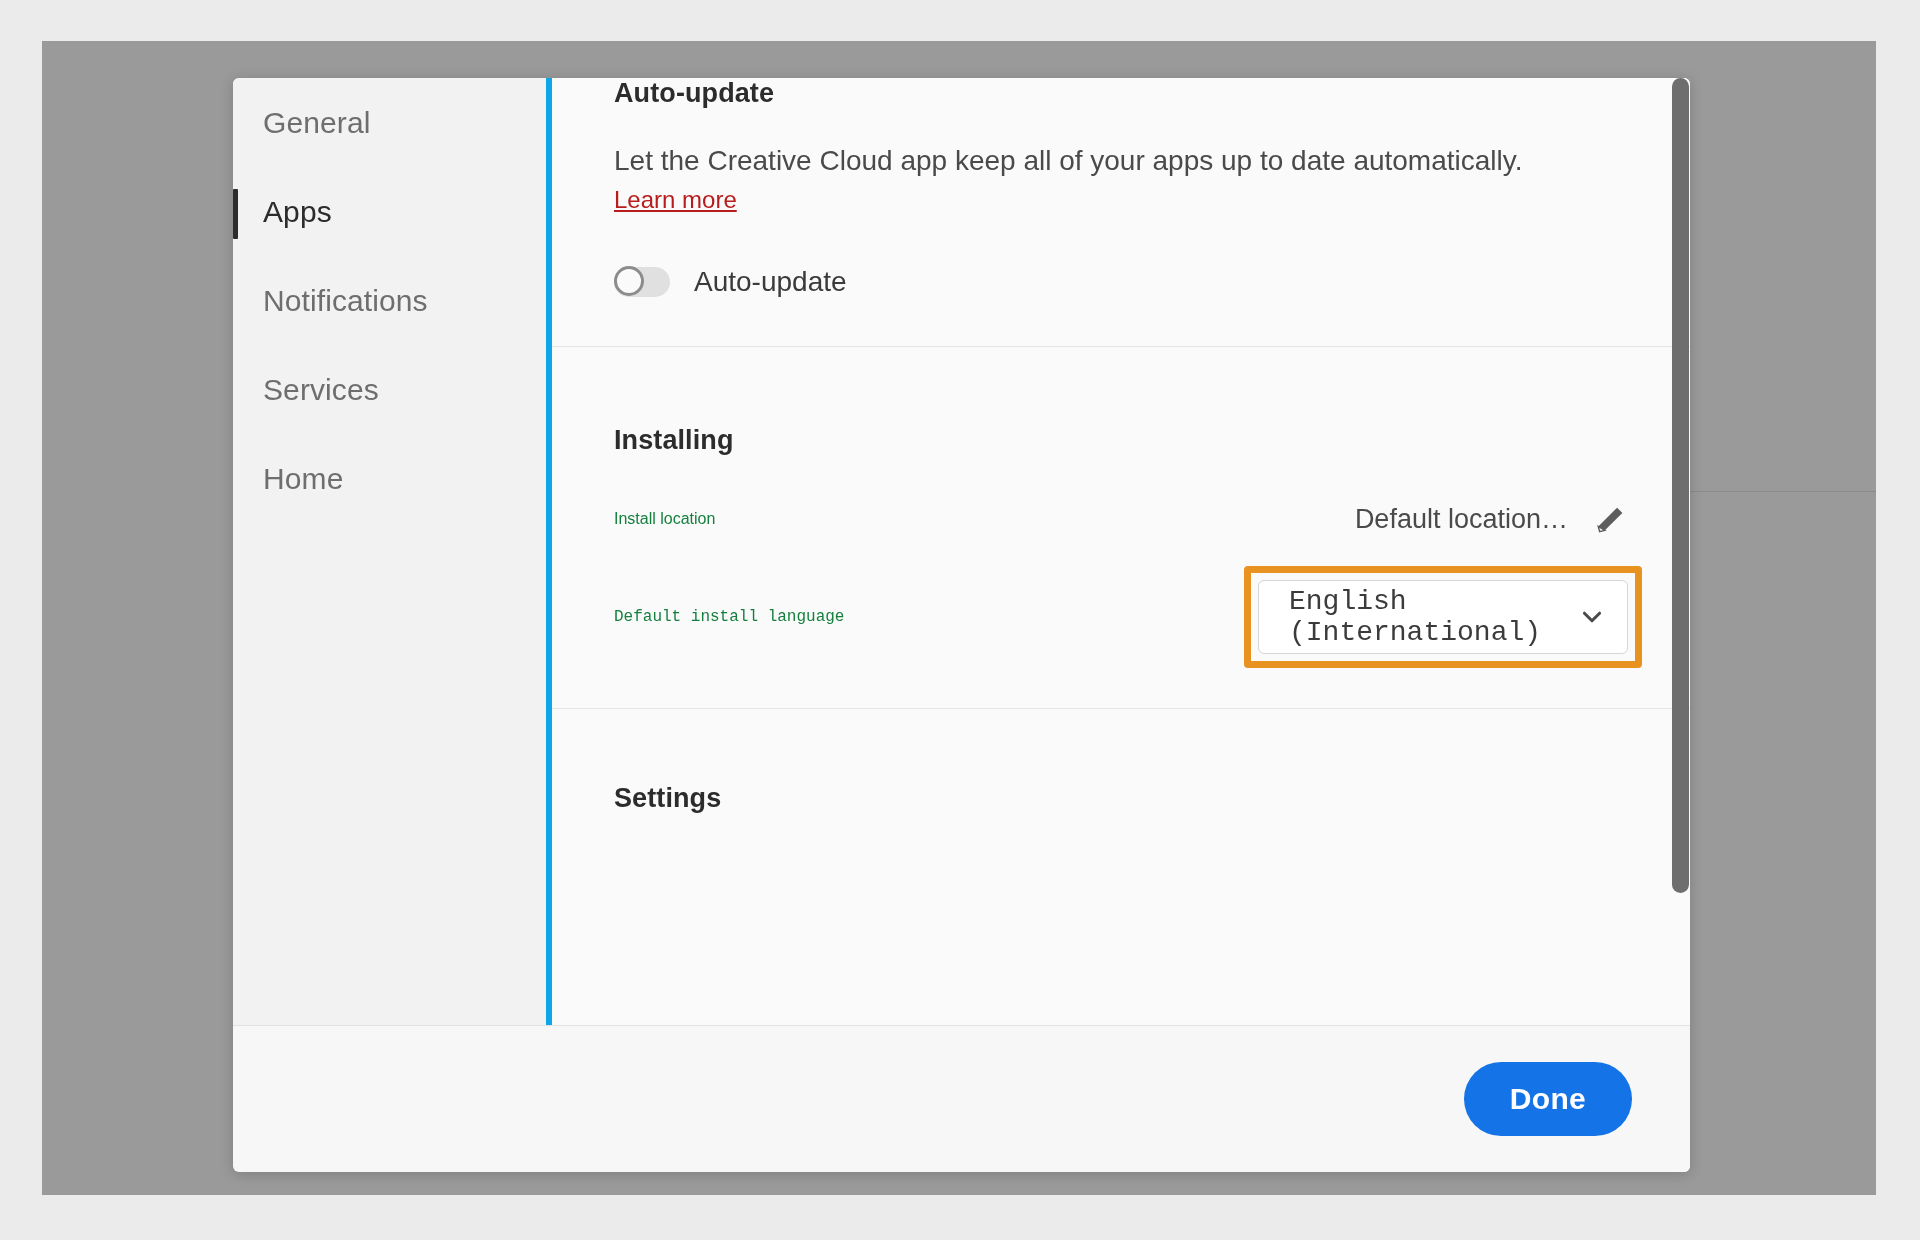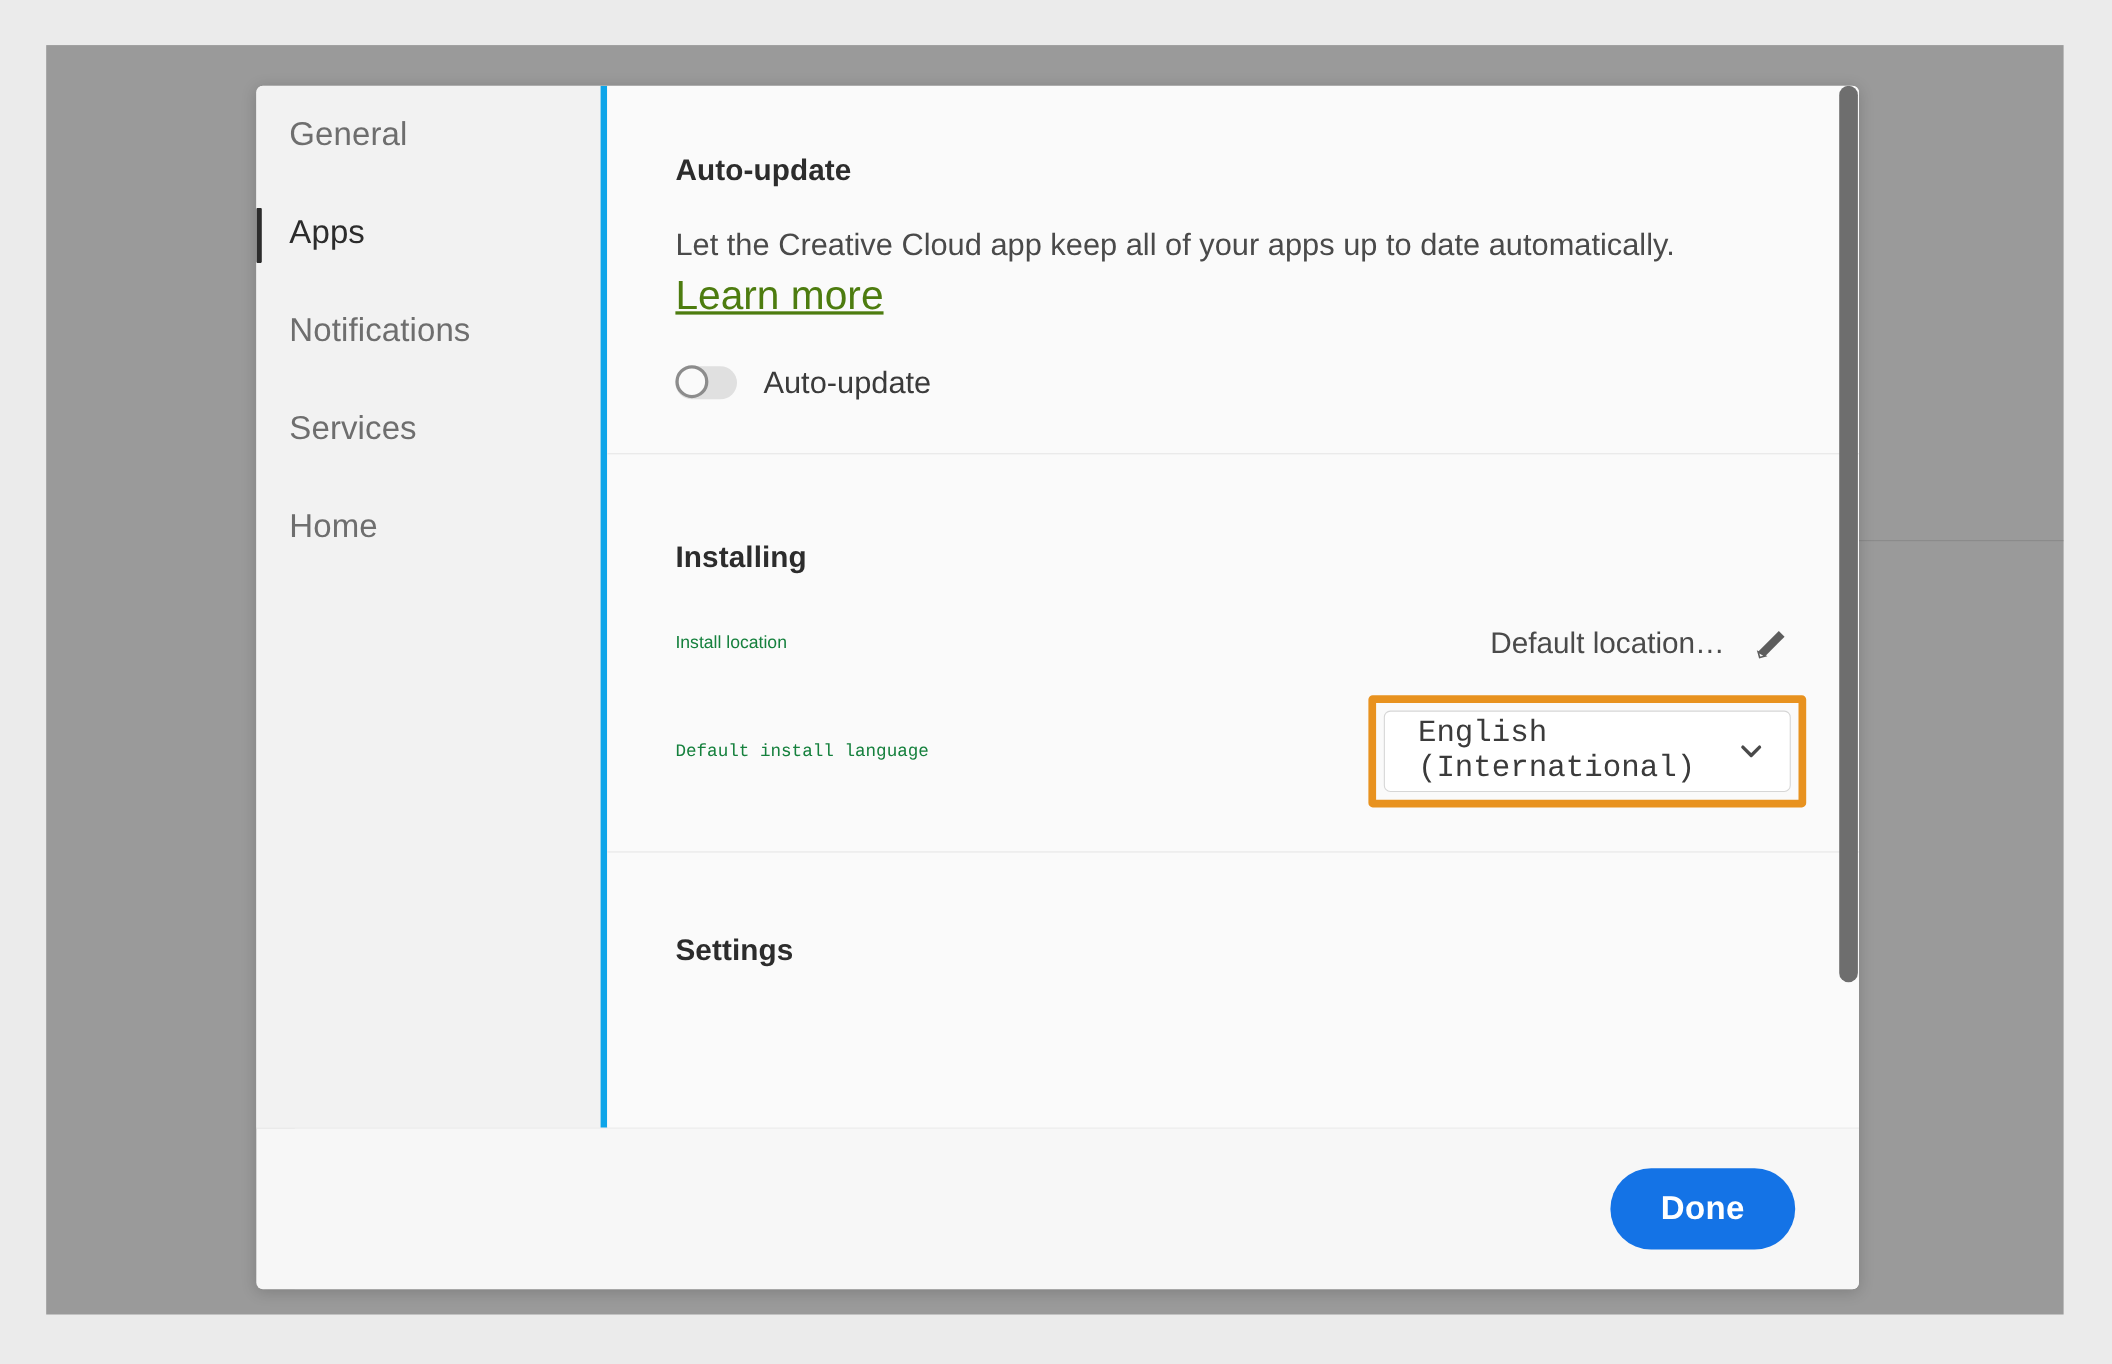--- a/index.html
+++ b/index.html
@@ -123,21 +123,20 @@
     overflow: hidden;
   }
 
   .section {
     padding: 0 62px;
     box-sizing: border-box;
     border-bottom: 1px solid #e6e6e6;
   }
 
   .section.sec-autoupdate {
-    padding-top: 62px;
     padding-bottom: 48px;
   }
 
   .section.sec-installing {
     padding-top: 78px;
     padding-bottom: 54px;
   }
 
   .section.sec-settings {
     padding-top: 74px;
@@ -154,26 +153,26 @@
   }
 
   .sec-desc {
     font-size: 28px;
     color: #4a4a4a;
     margin: 0 0 6px 0;
     line-height: 1.4;
   }
 
   .learn-more {
-    font-size: 37px;
-    color: #4d7c0f;
+    font-size: 24px;
+    color: #b91c1c;
     text-decoration: underline;
     cursor: pointer;
     display: inline-block;
-    margin-bottom: 14px;
+    margin-bottom: 24px;
   }
 
   
   .toggle-row {
     display: flex;
     align-items: center;
     margin-top: 28px;
   }
 
   .toggle {

